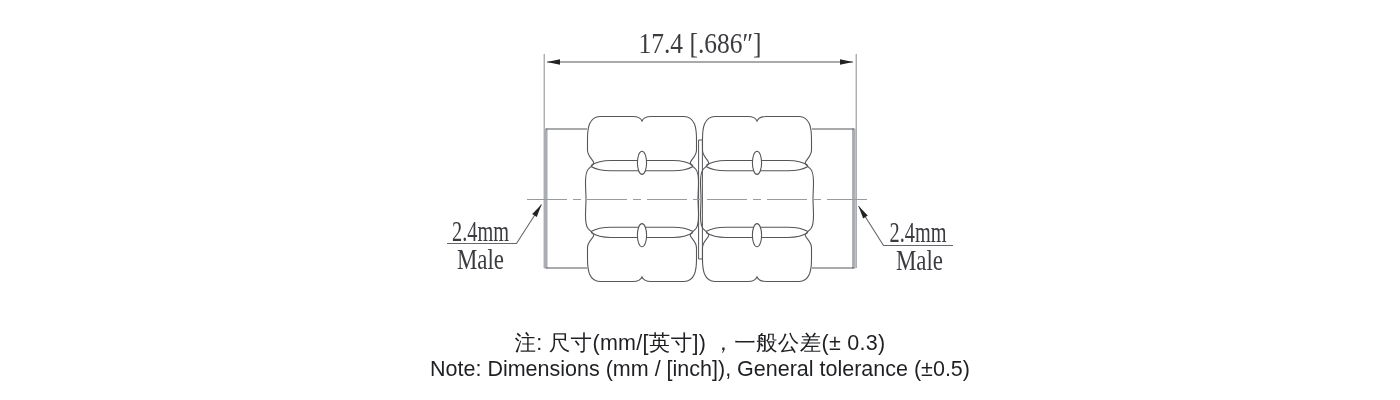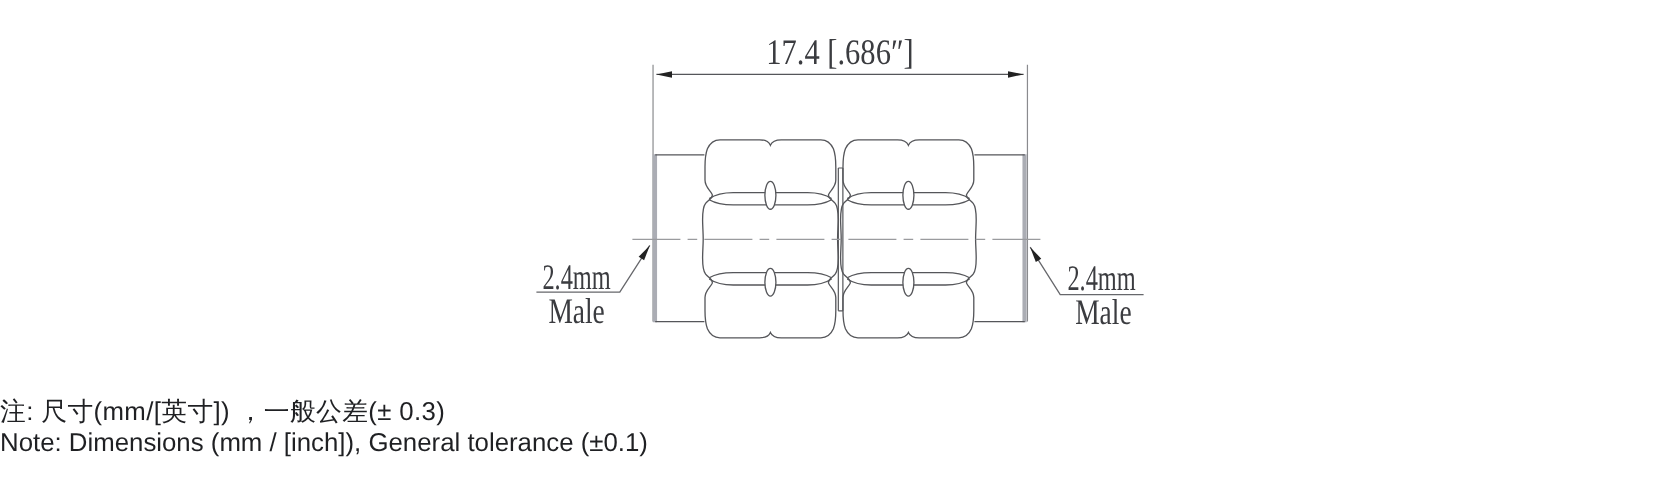--- a/index.html
+++ b/index.html
@@ -12,21 +12,21 @@
   }
   .stage{position:absolute;inset:0;border-radius:32px;}
   svg text{
     font-family:"Liberation Serif","DejaVu Serif",serif;
     fill:#3b3c40;
   }
   .notes{
     position:absolute;
     left:0;right:0;
     top:330px;
-    text-align:left;
+    text-align:center;
     color:#1f2023;
     font-size:21.5px;
     line-height:26px;
     font-family:"Liberation Sans","DejaVu Sans",sans-serif;
   }
   .notes .zh{letter-spacing:0.3px;}
 </style>
 </head>
 <body>
 
@@ -124,14 +124,14 @@
   <g>
     <path d="M 953,245.5 H 883.5 L 858.5,206" fill="none" stroke="#66676b" stroke-width="1.1" marker-end="url(#arr)"></path>
     <text x="918" y="242" text-anchor="middle" font-size="30" textLength="57" lengthAdjust="spacingAndGlyphs">2.4mm</text>
     <text x="919.5" y="270" text-anchor="middle" font-size="30" textLength="47" lengthAdjust="spacingAndGlyphs">Male</text>
   </g>
 </svg>
 </div>
 
 <div class="notes">
   <div class="zh">注: 尺寸(mm/[英寸]) ，一般公差(± 0.3)</div>
-  <div class="en">Note: Dimensions (mm / [inch]), General tolerance (±0.1)</div>
+  <div class="en">Note: Dimensions (mm / [inch]), General tolerance (±0.5)</div>
 </div>
 
 </body></html>

